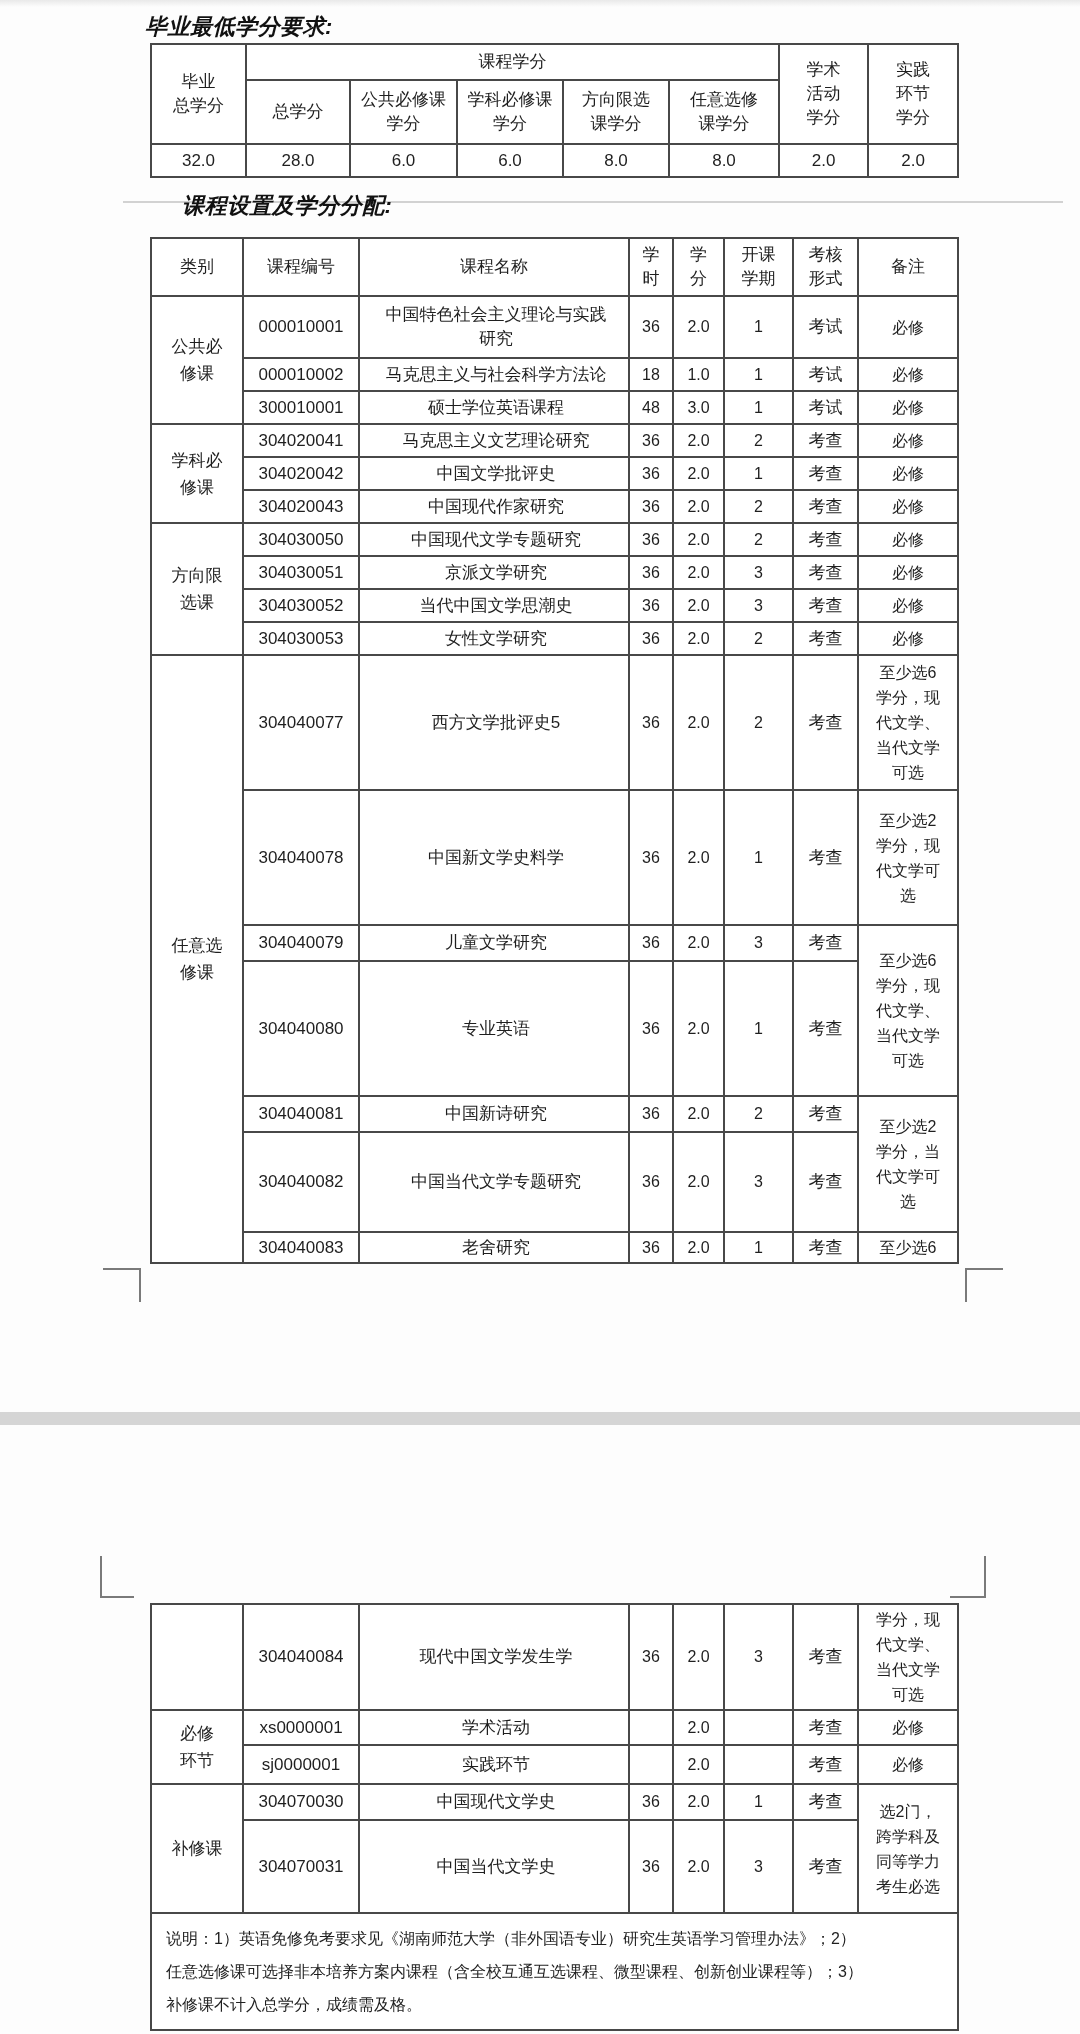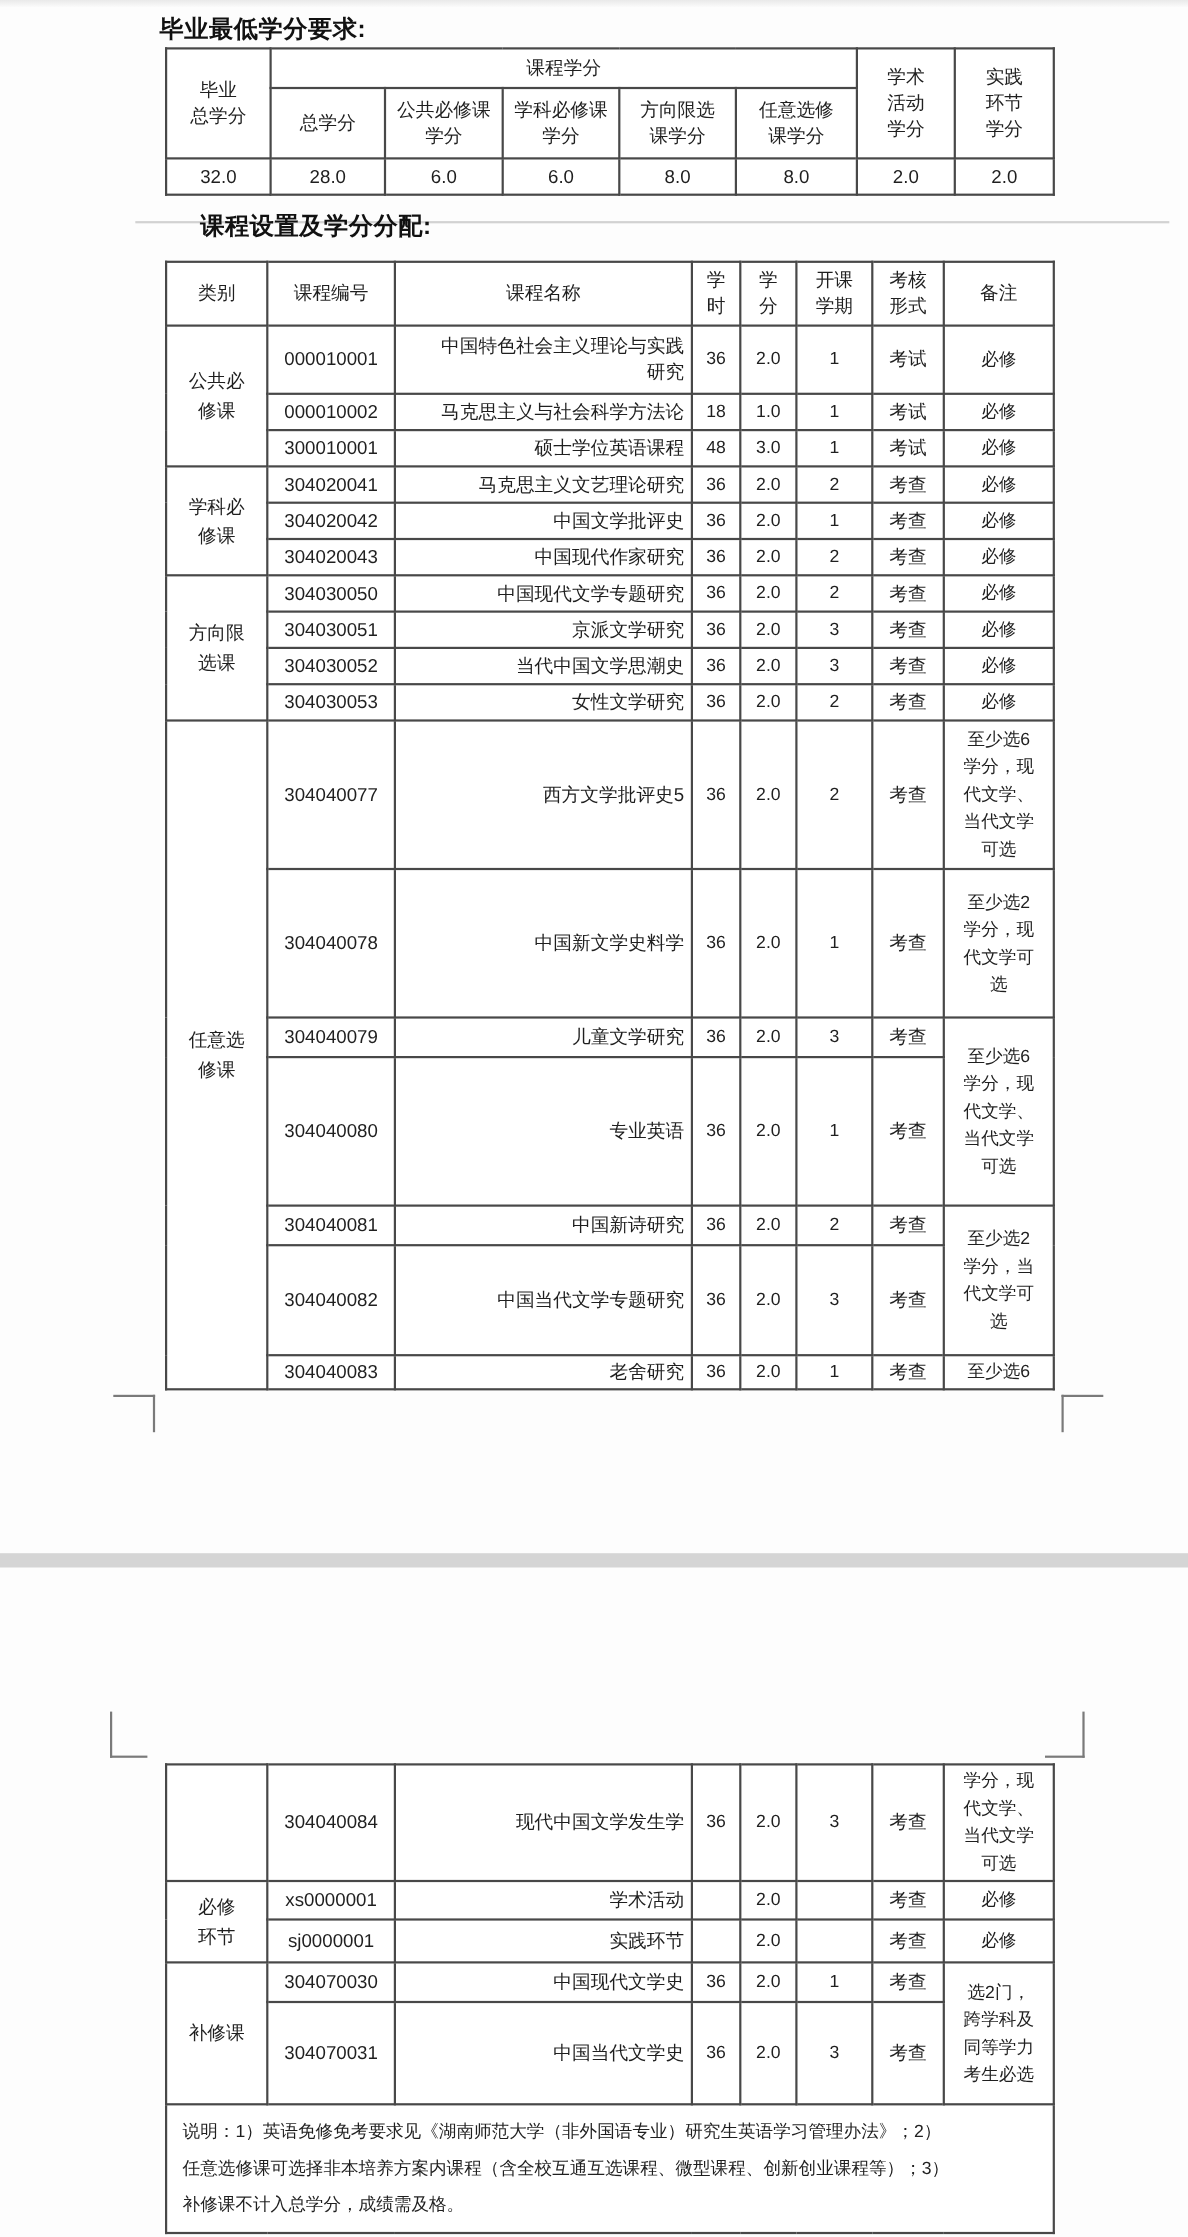--- a/index.html
+++ b/index.html
@@ -6,37 +6,37 @@
     --border:#484848; --text:#1f1f1f; --band:#d5d5d5; --mark:#7a7a7a;
   }
   html,body{margin:0;padding:0;}
   body{
     width:1080px;height:2034px;background:#ffffff;
     font-family:"Liberation Sans","DejaVu Sans",sans-serif;
     color:var(--text);
   }
   #page{position:relative;width:1080px;height:2034px;background:#fdfdfd;overflow:hidden;}
   .top-shade{position:absolute;left:0;top:0;width:1080px;height:7px;background:linear-gradient(#e9e9e9,#fdfdfd);}
-  .doc-title{position:absolute;font-size:22px;font-weight:700;color:#111;letter-spacing:.5px;white-space:nowrap;}
+  .doc-title{position:absolute;font-size:22px;font-weight:700;color:#111;letter-spacing:.5px;white-space:nowrap;font-style:italic;}
   #title-min{left:145px;top:12px;}
   #title-courses{left:182px;top:191px;}
   .scan-line{position:absolute;left:123px;top:201px;width:940px;height:2px;background:#d2d2d2;}
 
   table{border-collapse:collapse;table-layout:fixed;position:absolute;background:#fff;}
   td{
     border:2px solid var(--border);
     text-align:center;vertical-align:middle;
     font-size:17px;line-height:24px;white-space:pre-line;
     padding:2px 4px;overflow:hidden;
   }
   #min-table{left:150px;top:43px;width:807px;}
   #course-table-p1{left:150px;top:237px;width:807px;}
   #course-table-p2{left:150px;top:1603px;width:807px;}
 
-  td.name{text-align:right;padding-left:10px;padding-right:6px;}
+  td.name{text-align:center;padding-left:10px;padding-right:6px;}
   td.remark{font-size:16px;line-height:25px;padding:2px 3px;}
   td.cat{line-height:27px;}
   td.hours,td.credit,td.term{font-size:16px;}
   td.note{
     text-align:left;font-size:16px;line-height:33px;
     padding:8px 14px;white-space:pre-line;
   }
 
   
   .page-band{position:absolute;left:0;top:1412px;width:1080px;height:13px;background:var(--band);}

